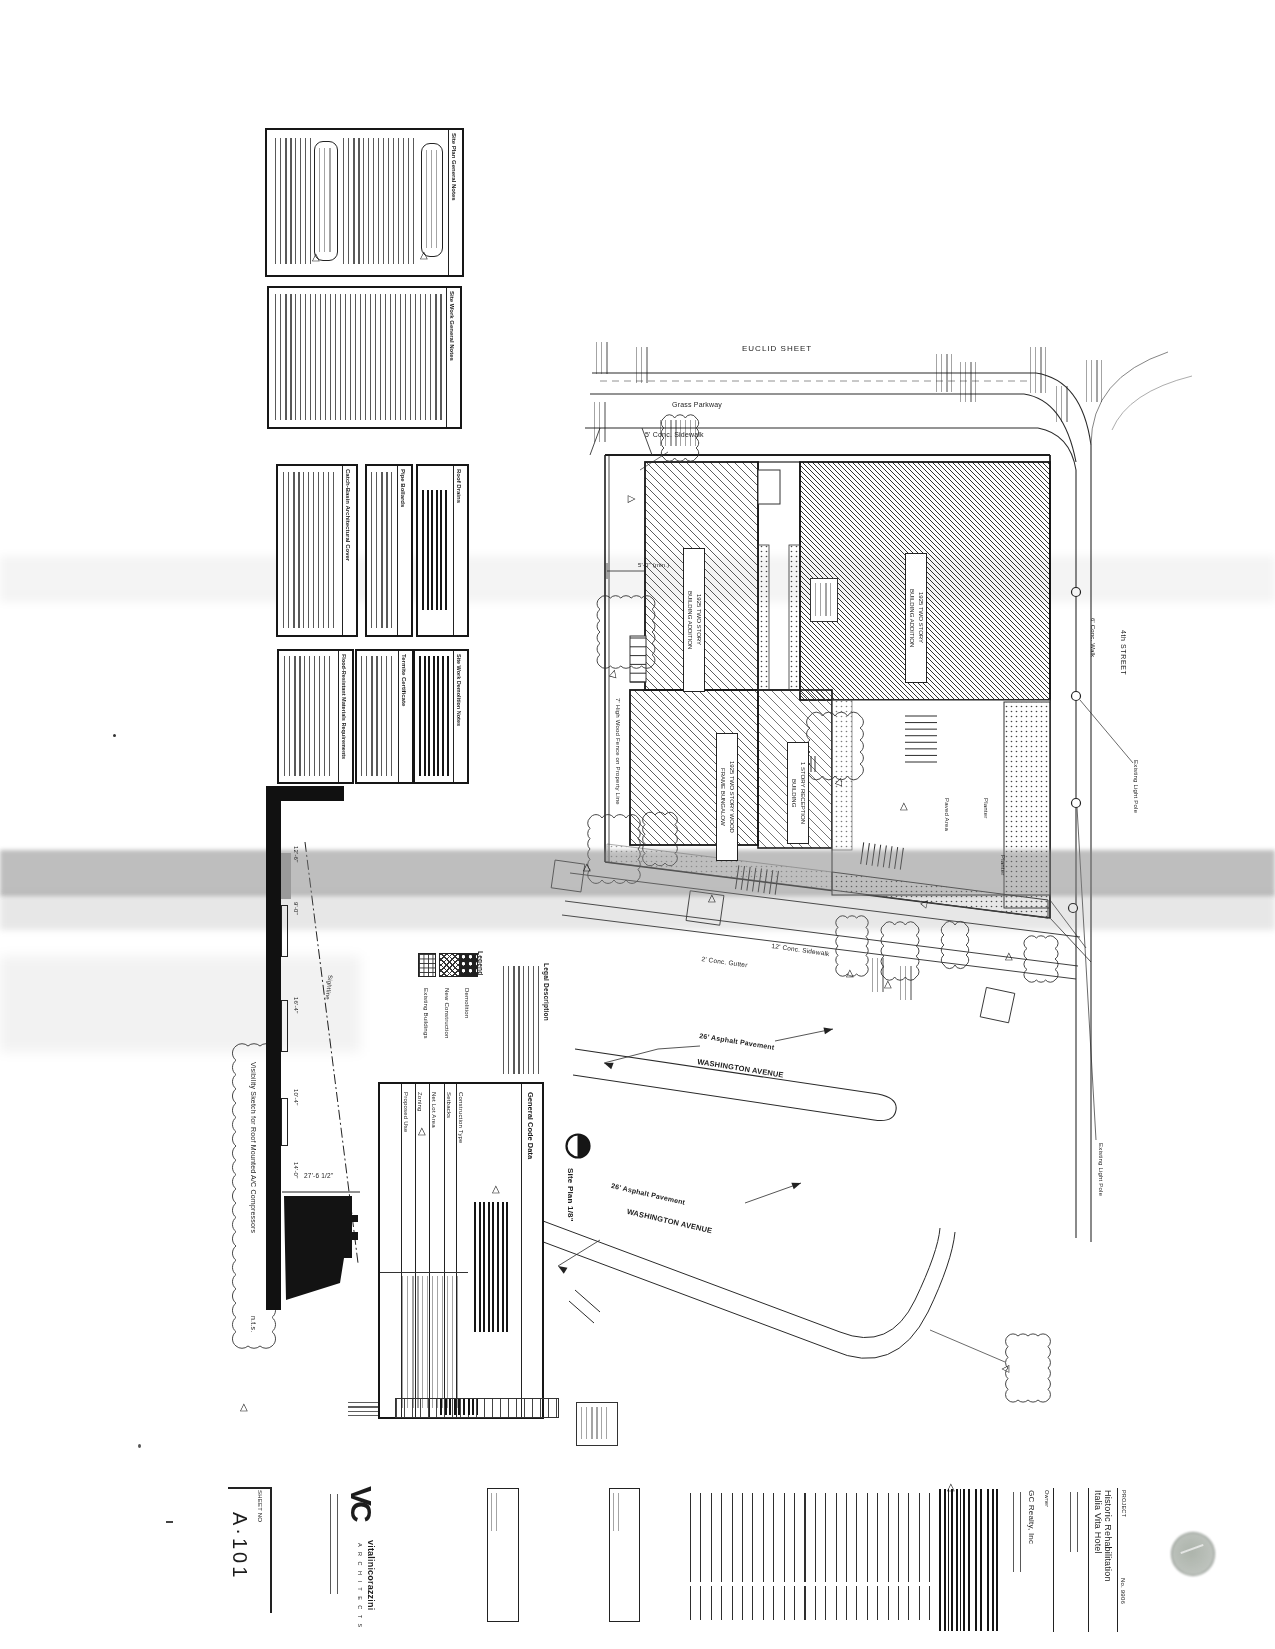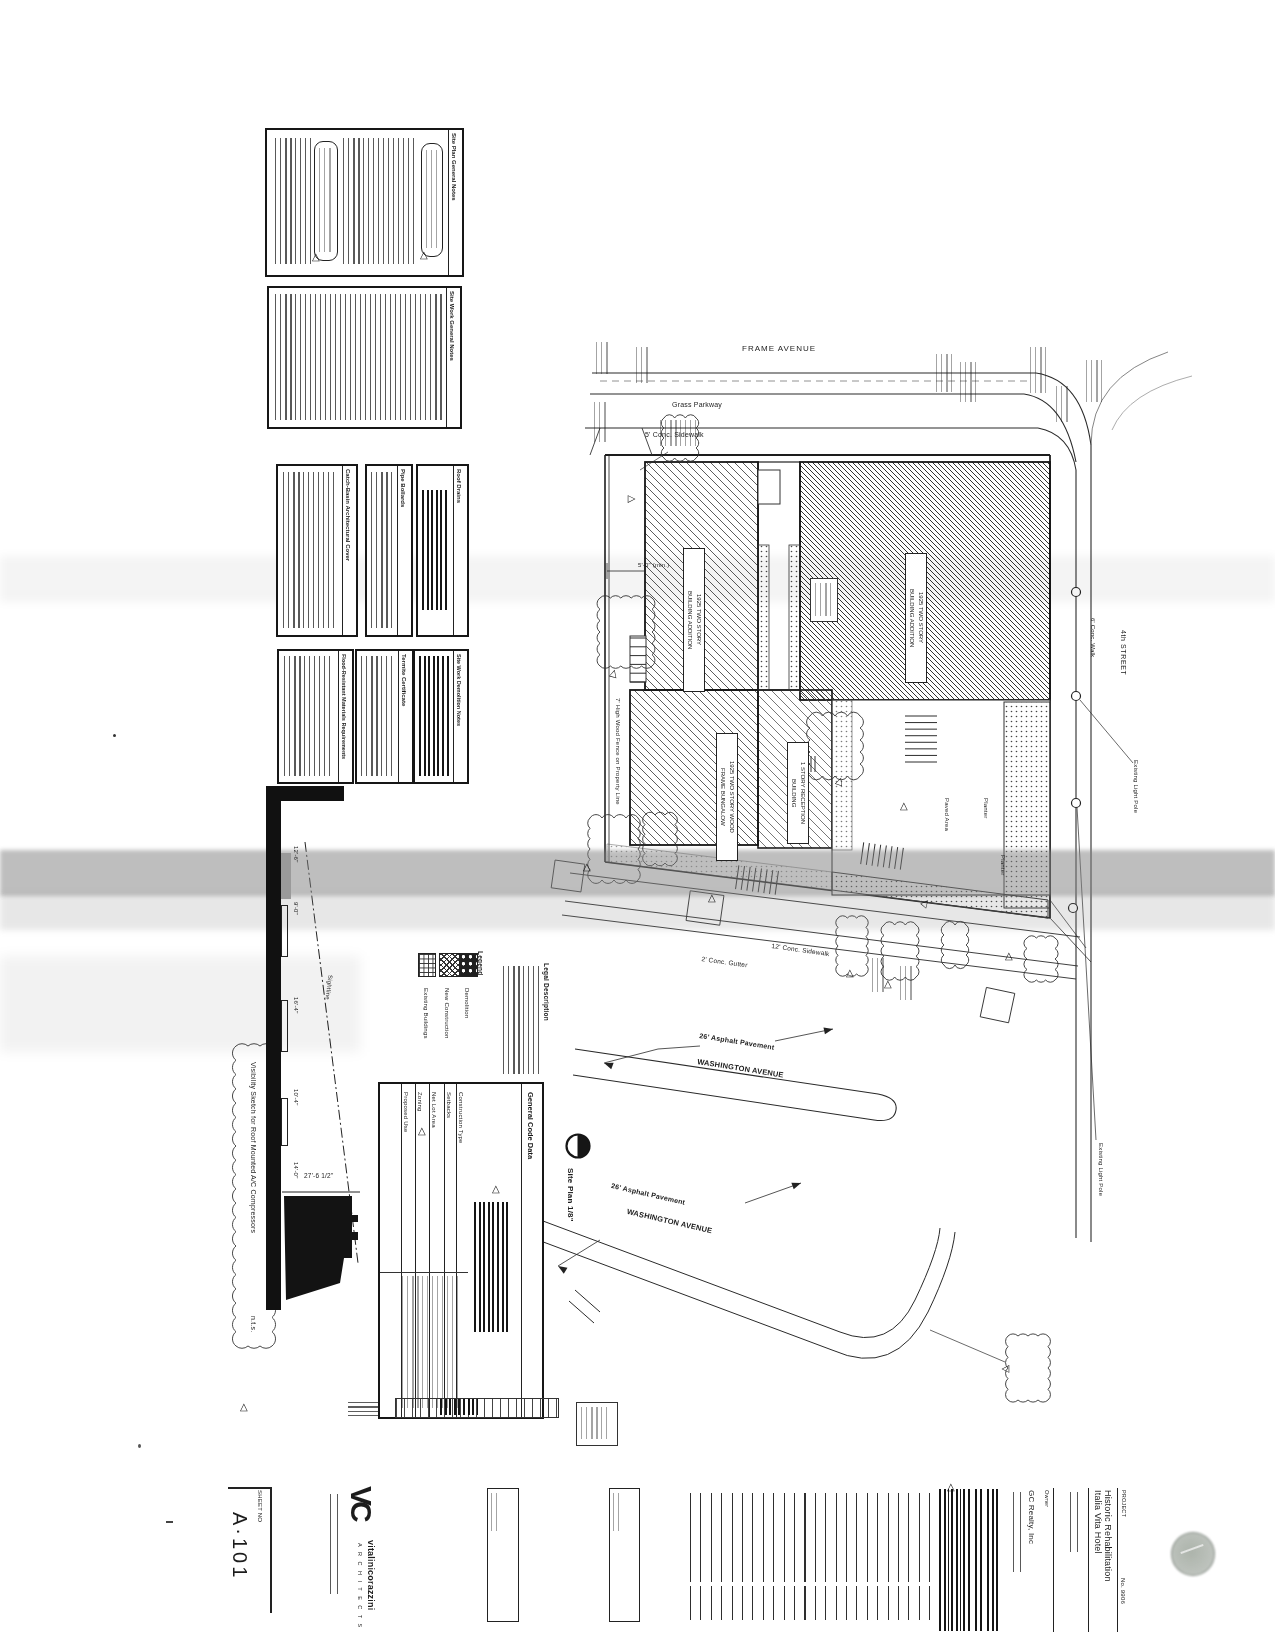--- a/index.html
+++ b/index.html
@@ -238,21 +238,21 @@
         <span class="vt">Termite Certificate</span>
       </div>
   </div>
   <div class="abs notebox" style="left:413px;top:649px;width:52px;height:131px;">
     <div class="abs mockv dark" style="left:4px;top:5px;width:31px;height:120px;"></div>
     <div class="tstrip">
         <span class="vt" style="font-size:5.5px">Site Work Demolition Notes</span>
       </div>
   </div>
 
-  <div class="abs lbl" style="left:742px;top:344px;font-size:8px;letter-spacing:1px;">FRAME AVENUE</div>
+  <div class="abs lbl" style="left:742px;top:344px;font-size:8px;letter-spacing:1px;">EUCLID SHEET</div>
   <div class="abs lbl" style="left:672px;top:401px;font-size:7px;">Grass Parkway</div>
   <div class="abs lbl" style="left:645px;top:431px;font-size:7px;">5' Conc. Sidewalk</div>
   <div class="abs lbl" style="left:772px;top:942px;font-size:6.5px;transform:rotate(8deg);transform-origin:left top;">12' Conc. Sidewalk</div>
   <div class="abs lbl" style="left:702px;top:955px;font-size:6.5px;transform:rotate(8deg);transform-origin:left top;">2' Conc. Gutter</div>
   <div class="abs lbl bold" style="left:700px;top:1032px;font-size:7px;transform:rotate(9deg);transform-origin:left top;">26' Asphalt Pavement</div>
   <div class="abs lbl bold" style="left:698px;top:1057px;font-size:7.5px;transform:rotate(9deg);transform-origin:left top;">WASHINGTON AVENUE</div>
   <div class="abs lbl bold" style="left:612px;top:1182px;font-size:7px;transform:rotate(13deg);transform-origin:left top;">26' Asphalt Pavement</div>
   <div class="abs lbl bold" style="left:628px;top:1207px;font-size:7.5px;transform:rotate(13deg);transform-origin:left top;">WASHINGTON AVENUE</div>
   <div class="abs lbl" style="left:638px;top:562px;font-size:6px;">5'-0" (min.)</div>
 

